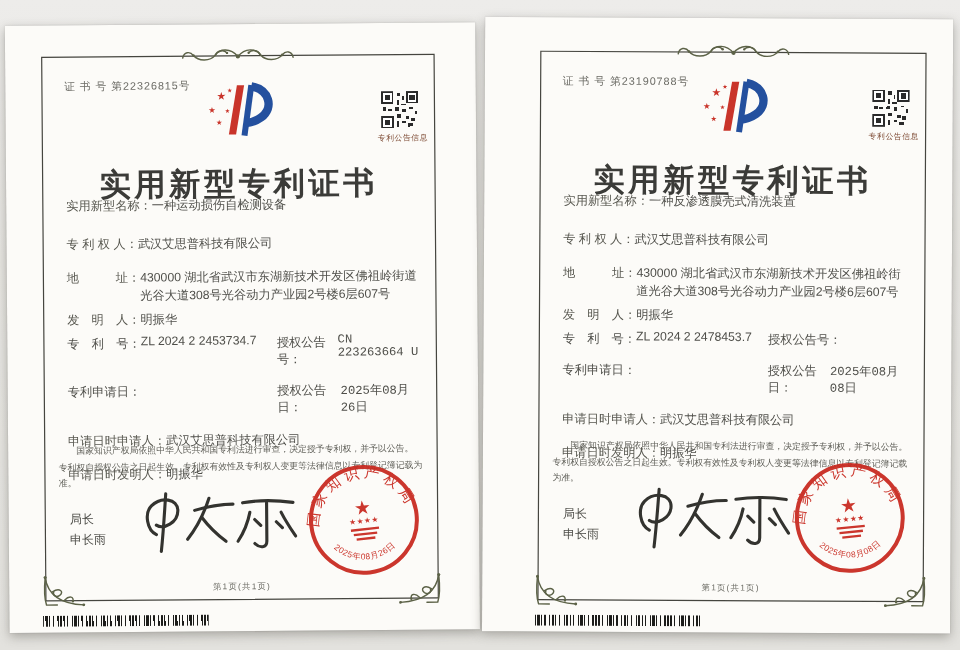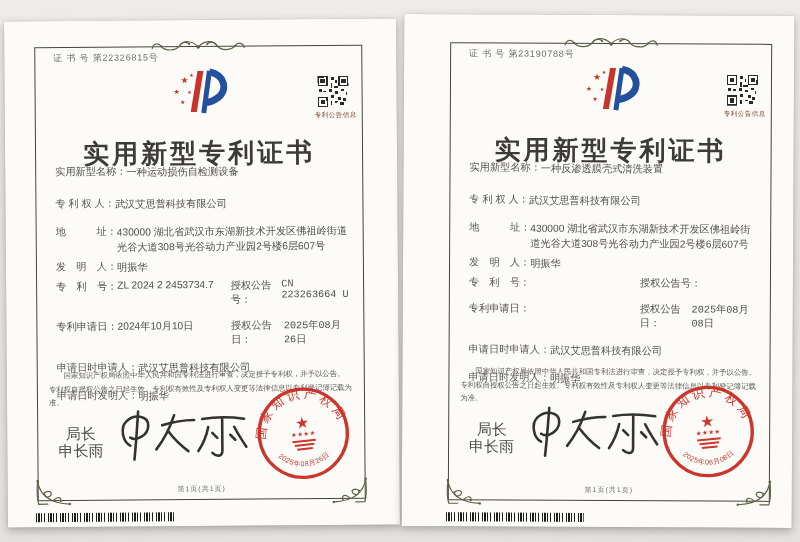--- a/index.html
+++ b/index.html
@@ -14,21 +14,21 @@
   .page.right{left:403px;top:15px;width:390px;height:512px;transform:rotate(.3deg);}
   .frame{position:absolute;border:1.5px solid #45453f;}
   .left  .frame{left:30px;top:26px;width:326px;height:452px;}
   .right .frame{left:46px;top:28px;width:320px;height:456px;}
 
   .ornament-top{position:absolute;top:-9px;left:50%;transform:translateX(-50%);}
   .corner{position:absolute;width:42px;height:42px;}
   .corner.bl{left:-5px;bottom:-7px;}
   .corner.br{right:-5px;bottom:-7px;transform:scaleX(-1);}
 
-  .cert-no{position:absolute;left:18px;top:4px;font-size:9px;color:#6b6b65;letter-spacing:.8px;}
+  .cert-no{position:absolute;left:18px;top:18px;font-size:9px;color:#6b6b65;letter-spacing:.8px;}
   .logo{position:absolute;left:50%;top:20px;transform:translateX(-50%);}
   .qr-wrap{position:absolute;right:11px;top:30px;width:36px;text-align:center;}
   .qr-svg{width:31px;height:31px;display:block;margin:0 auto;}
   .qr-caption{font-size:6.5px;color:#7d4a33;letter-spacing:.5px;margin-top:4px;white-space:nowrap;}
 
   .title{position:absolute;top:89px;width:100%;text-align:center;
     font-size:26px;font-weight:bold;color:#3b3b38;letter-spacing:3px;}
 
   .fields{position:absolute;left:19px;right:11px;top:117px;font-size:10.2px;color:#4f4f4a;}
   .row{display:flex;align-items:flex-start;}
@@ -37,21 +37,21 @@
   .mb17{margin-bottom:17px;}.mb12{margin-bottom:12px;}.mb13{margin-bottom:13px;}
   .mb5{margin-bottom:5px;}
   .cols{display:flex;}
   .col-l{width:59%;display:flex;}
   .col-r{flex:1;display:flex;font-family:Liberation Mono, monospace;}
 
   .legal{position:absolute;left:11px;right:9px;top:321px;font-size:7.4px;
     line-height:1.85;color:#5d5d56;}
   .legal .l1{text-indent:2em;}
 
-  .signer{position:absolute;left:20px;top:377px;font-size:15px;color:#4c4c47;line-height:17px;text-align:center;}
+  .signer{position:absolute;left:20px;top:377px;font-size:10px;color:#4c4c47;line-height:17px;}
   .signature{position:absolute;left:72px;top:360px;}
 
   .seal{position:absolute;right:12px;top:338px;width:98px;height:98px;
     transform:rotate(-6deg);opacity:.93;}
 
   .page-note{position:absolute;bottom:5px;width:100%;text-align:center;
     font-size:7px;color:#6b6b64;letter-spacing:1px;}
 
   .barcode{position:absolute;left:28px;bottom:5px;width:138px;height:9px;
     background:repeating-linear-gradient(90deg,#1c1c1a 0 1px,transparent 1px 2px,
@@ -133,21 +133,20 @@
           <span class="val">ZL 2024 2 2453734.7</span>
         </div>
         <div class="col-r">
           <span class="lab">授权公告号：</span>
           <span class="val">CN 223263664 U</span>
         </div>
       </div>
       <div class="cols mb13">
         <div class="col-l">
           <span class="lab">专利申请日：</span>
-          <span class="val">2024年10月10日</span>
         </div>
         <div class="col-r">
           <span class="lab">授权公告日：</span>
           <span class="val">2025年08月26日</span>
         </div>
       </div>
       <div class="row mb12">
         <span class="lab">申请日时申请人：</span>
         <span class="val">武汉艾思普科技有限公司</span>
       </div>
@@ -294,20 +293,21 @@
         <span class="lab">地　　　址：</span>
         <span class="val">430000 湖北省武汉市东湖新技术开发区佛祖岭街道光谷大道308号光谷动力产业园2号楼6层607号</span>
       </div>
       <div class="row mb5">
         <span class="lab">发　明　人：</span>
         <span class="val">明振华</span>
       </div>
       <div class="cols mb12">
         <div class="col-l">
           <span class="lab">专　利　号：</span>
+          <span class="val">ZL 2024 2 2478453.7</span>
         </div>
         <div class="col-r">
           <span class="lab">授权公告号：</span>
         </div>
       </div>
       <div class="cols mb13">
         <div class="col-l">
           <span class="lab">专利申请日：</span>
         </div>
         <div class="col-r">

